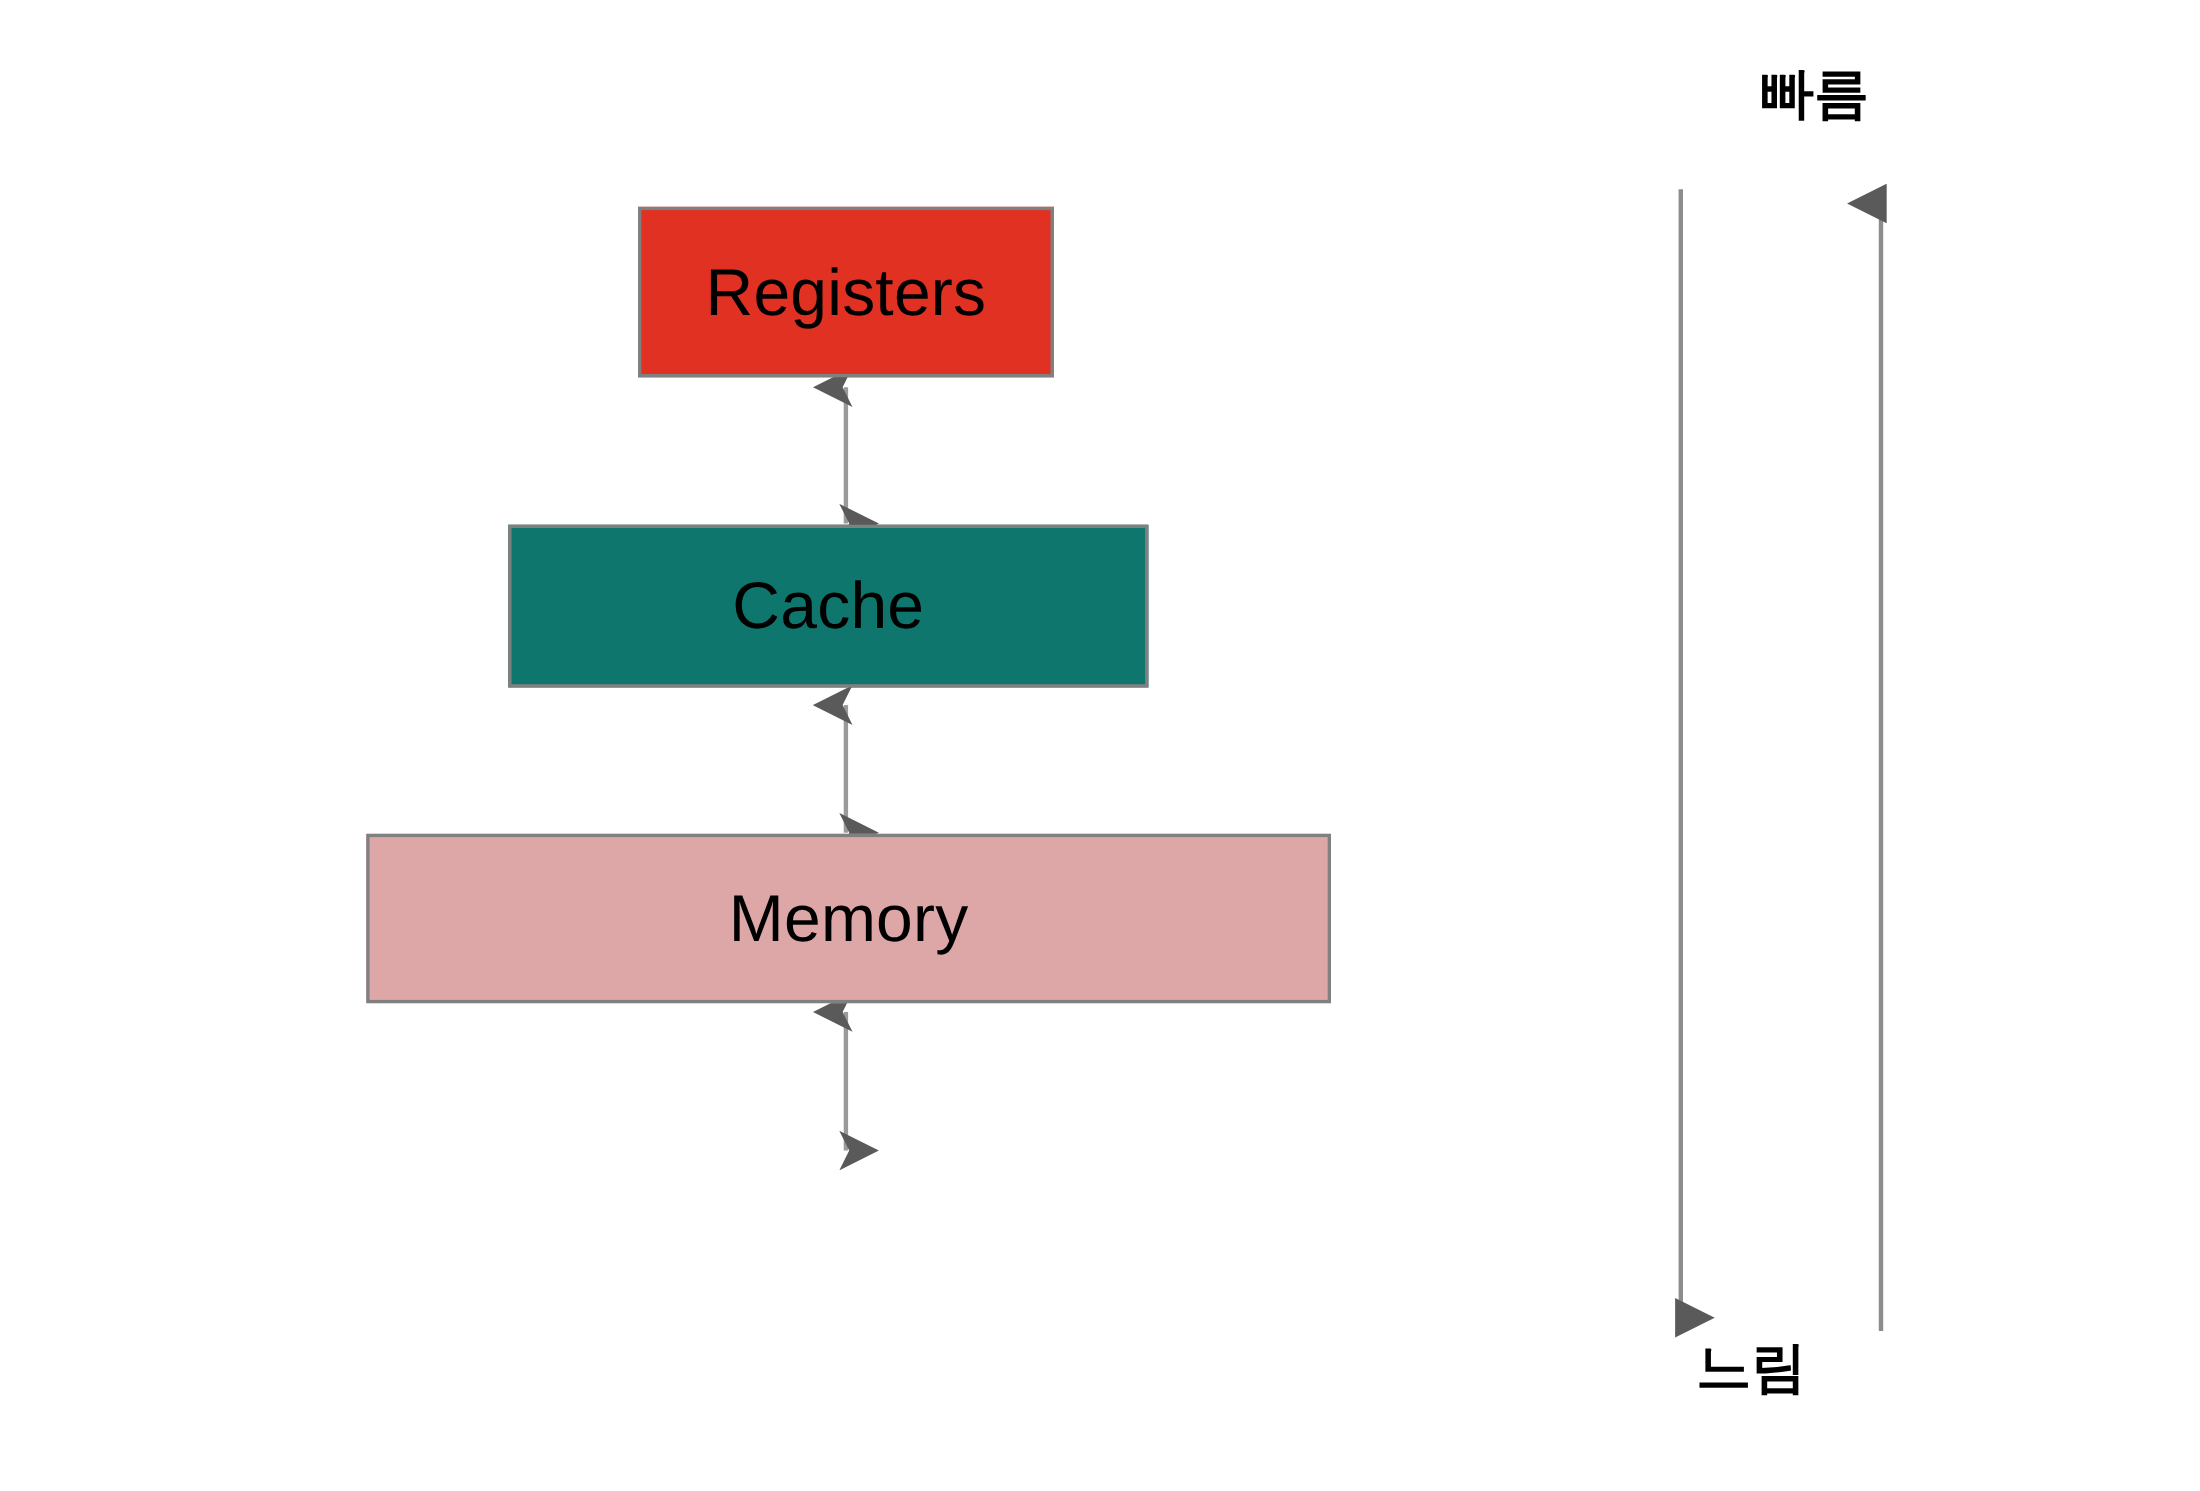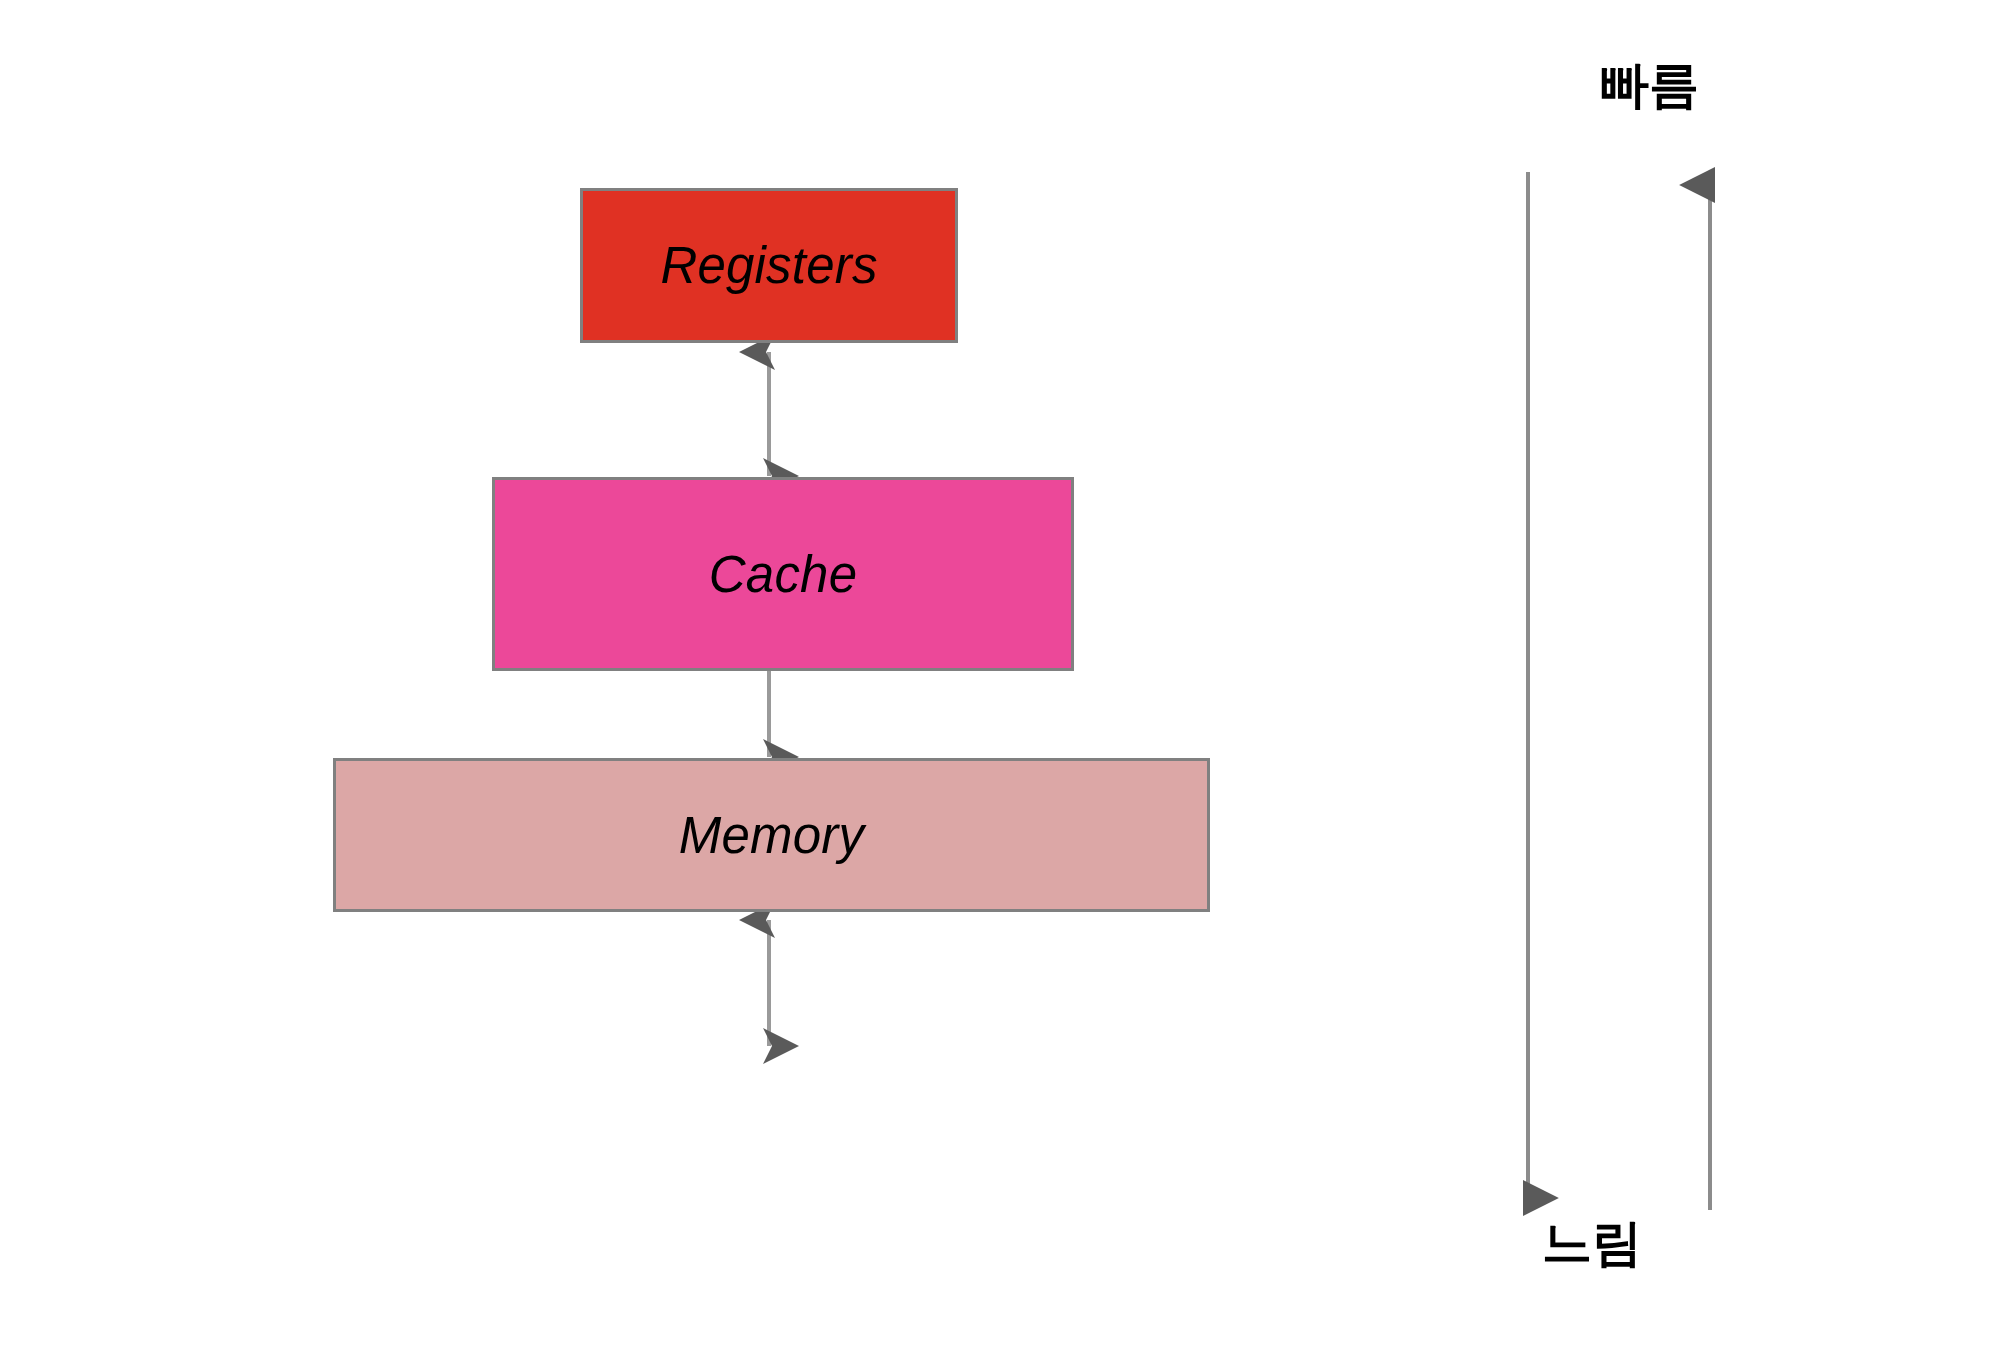--- a/index.html
+++ b/index.html
@@ -19,33 +19,32 @@
     overflow: hidden;
   }
   .tier-box {
     position: absolute;
     box-sizing: border-box;
     border: 3px solid #808080;
     display: flex;
     align-items: center;
     justify-content: center;
     color: #000000;
-    font-size: 51px;
+    font-size: 60px;
     line-height: 1;
     letter-spacing: 0.2px;
     white-space: nowrap;
-    font-style: italic;
   }
   #box-registers {
     left: 580px;  top: 188px;  width: 378px;  height: 155px;
     background: #e03123;
   }
   #box-cache {
-    left: 492px;  top: 477px;  width: 582px;  height: 194px;
-    background: #ec4899;
+    left: 462px;  top: 477px;  width: 582px;  height: 148px;
+    background: #0f766e;
   }
   #box-memory {
     left: 333px;  top: 758px;  width: 877px;  height: 154px;
     background: #dca7a6;
   }
   #box-disk {
     left: 183px;  top: 1049px; width: 1192px; height: 158px;
     background: #eed3d3;
   }
 

